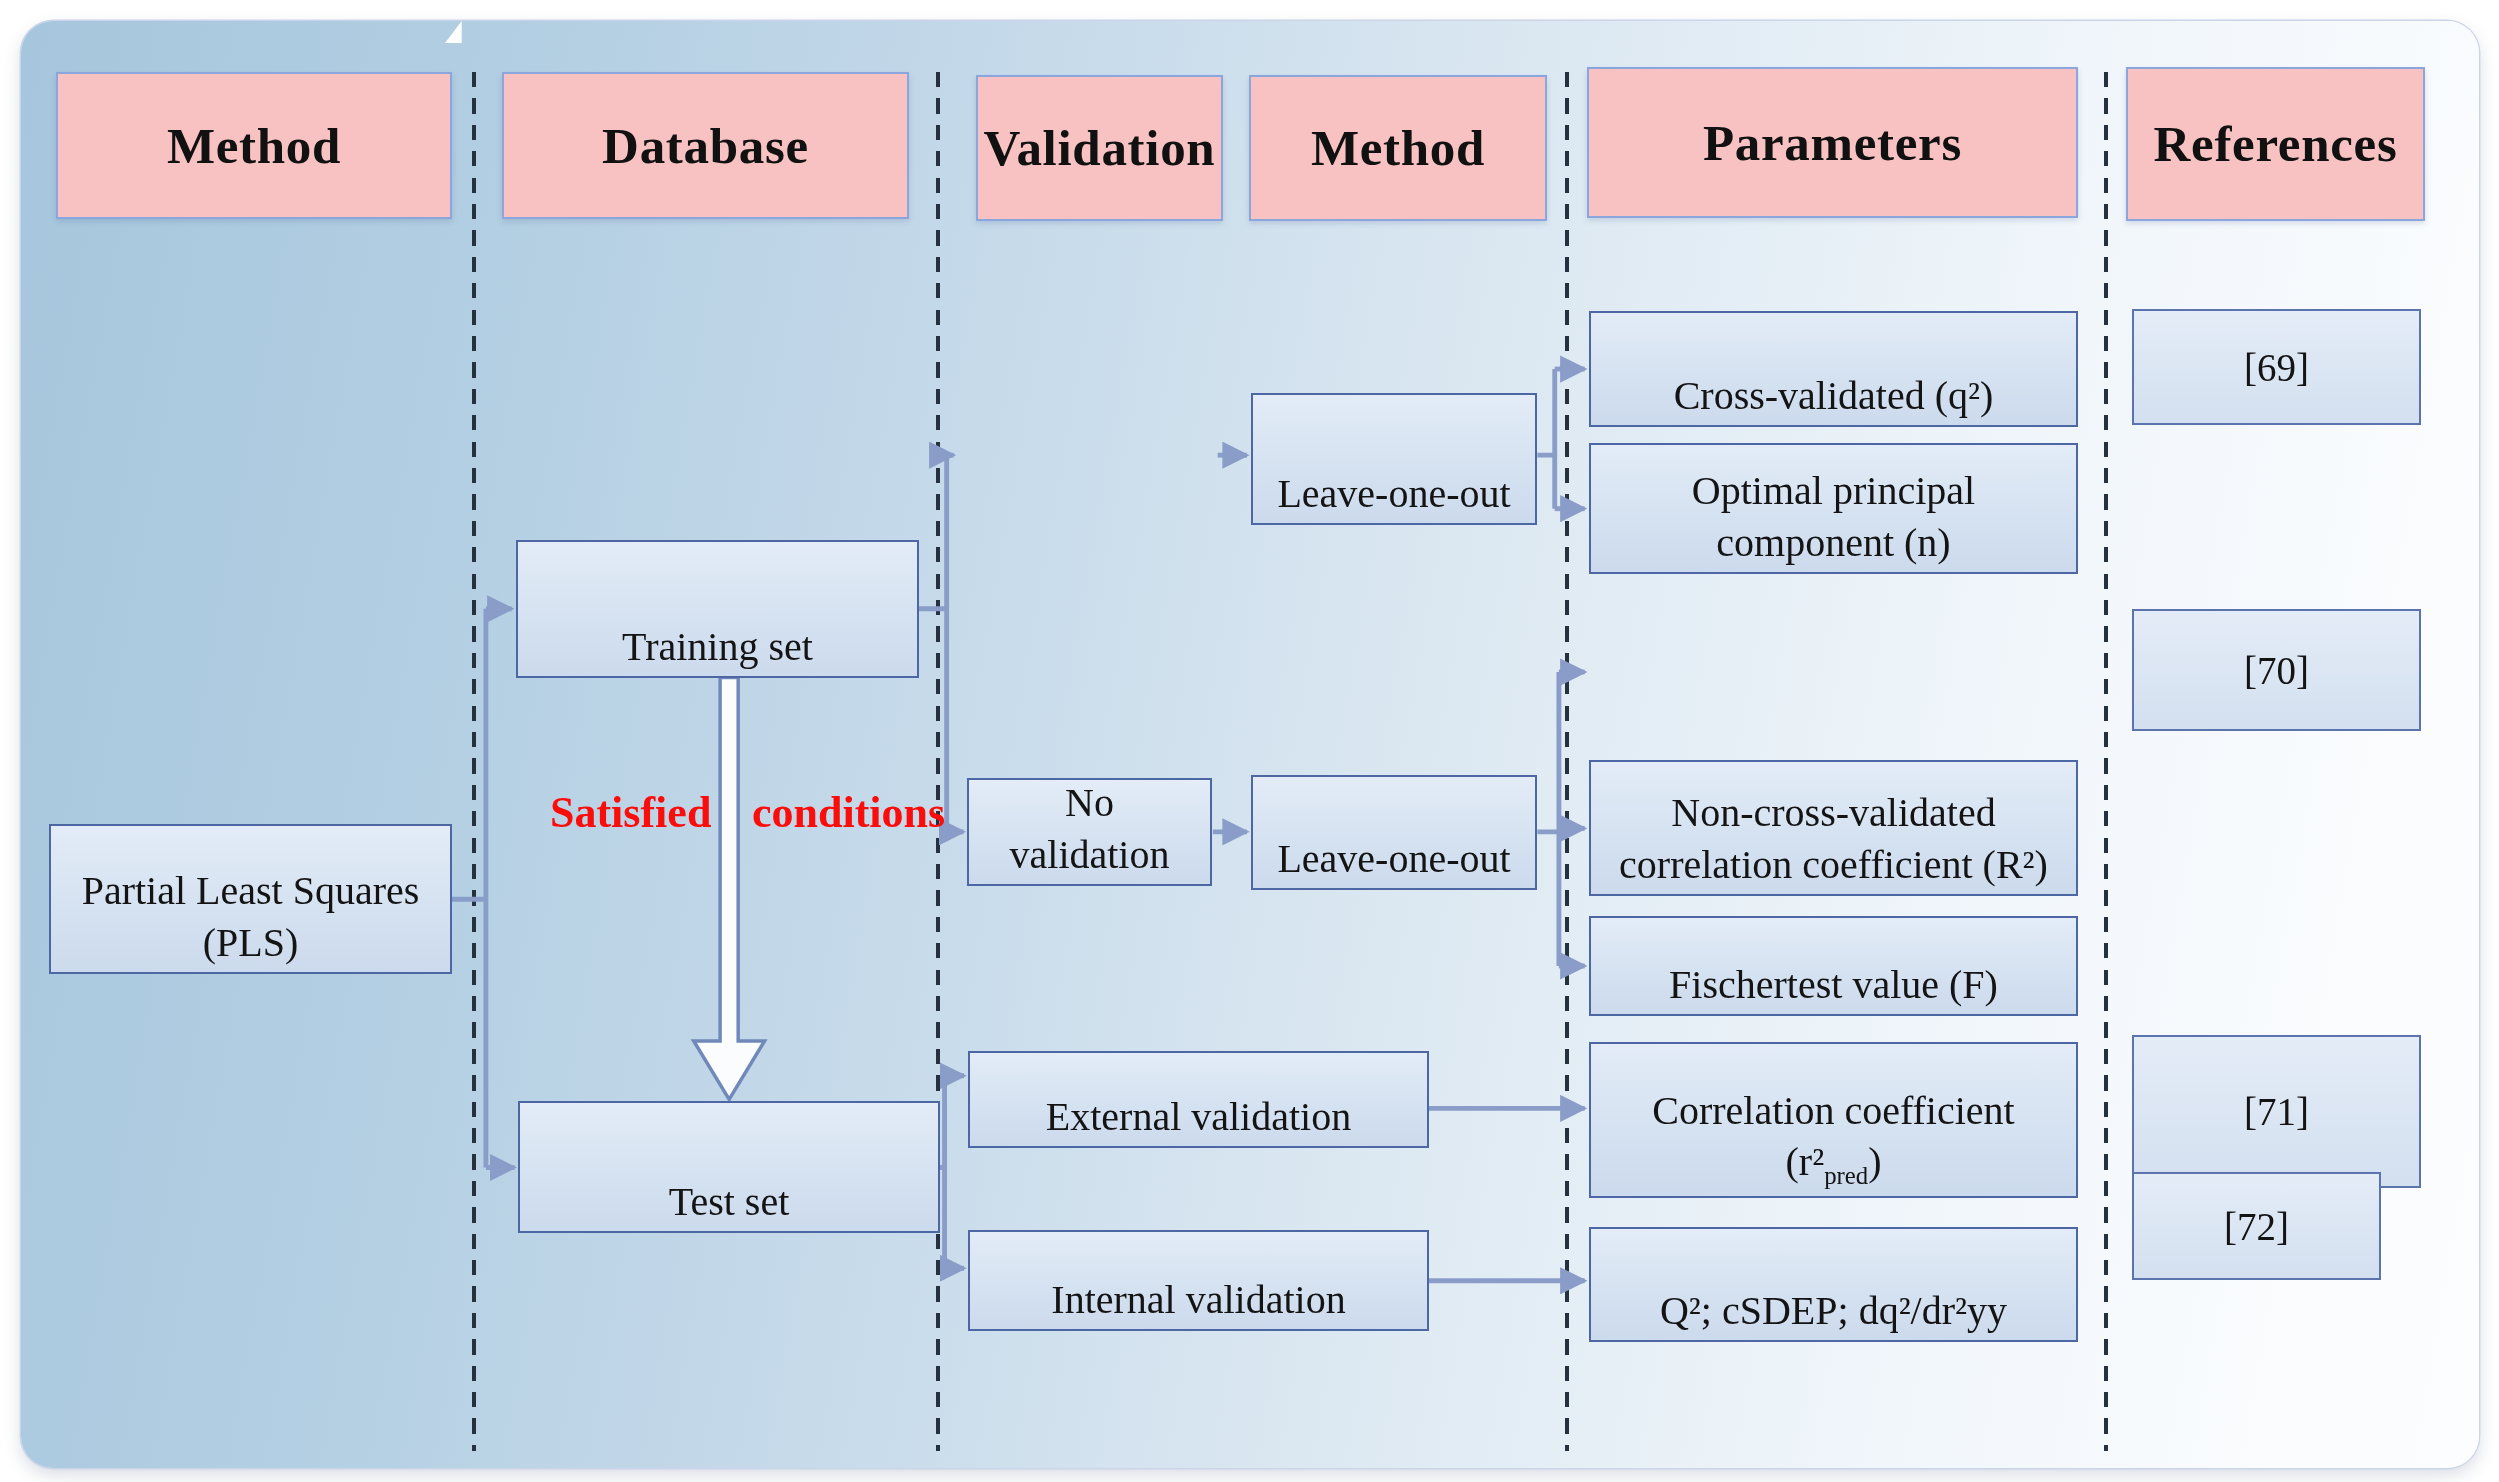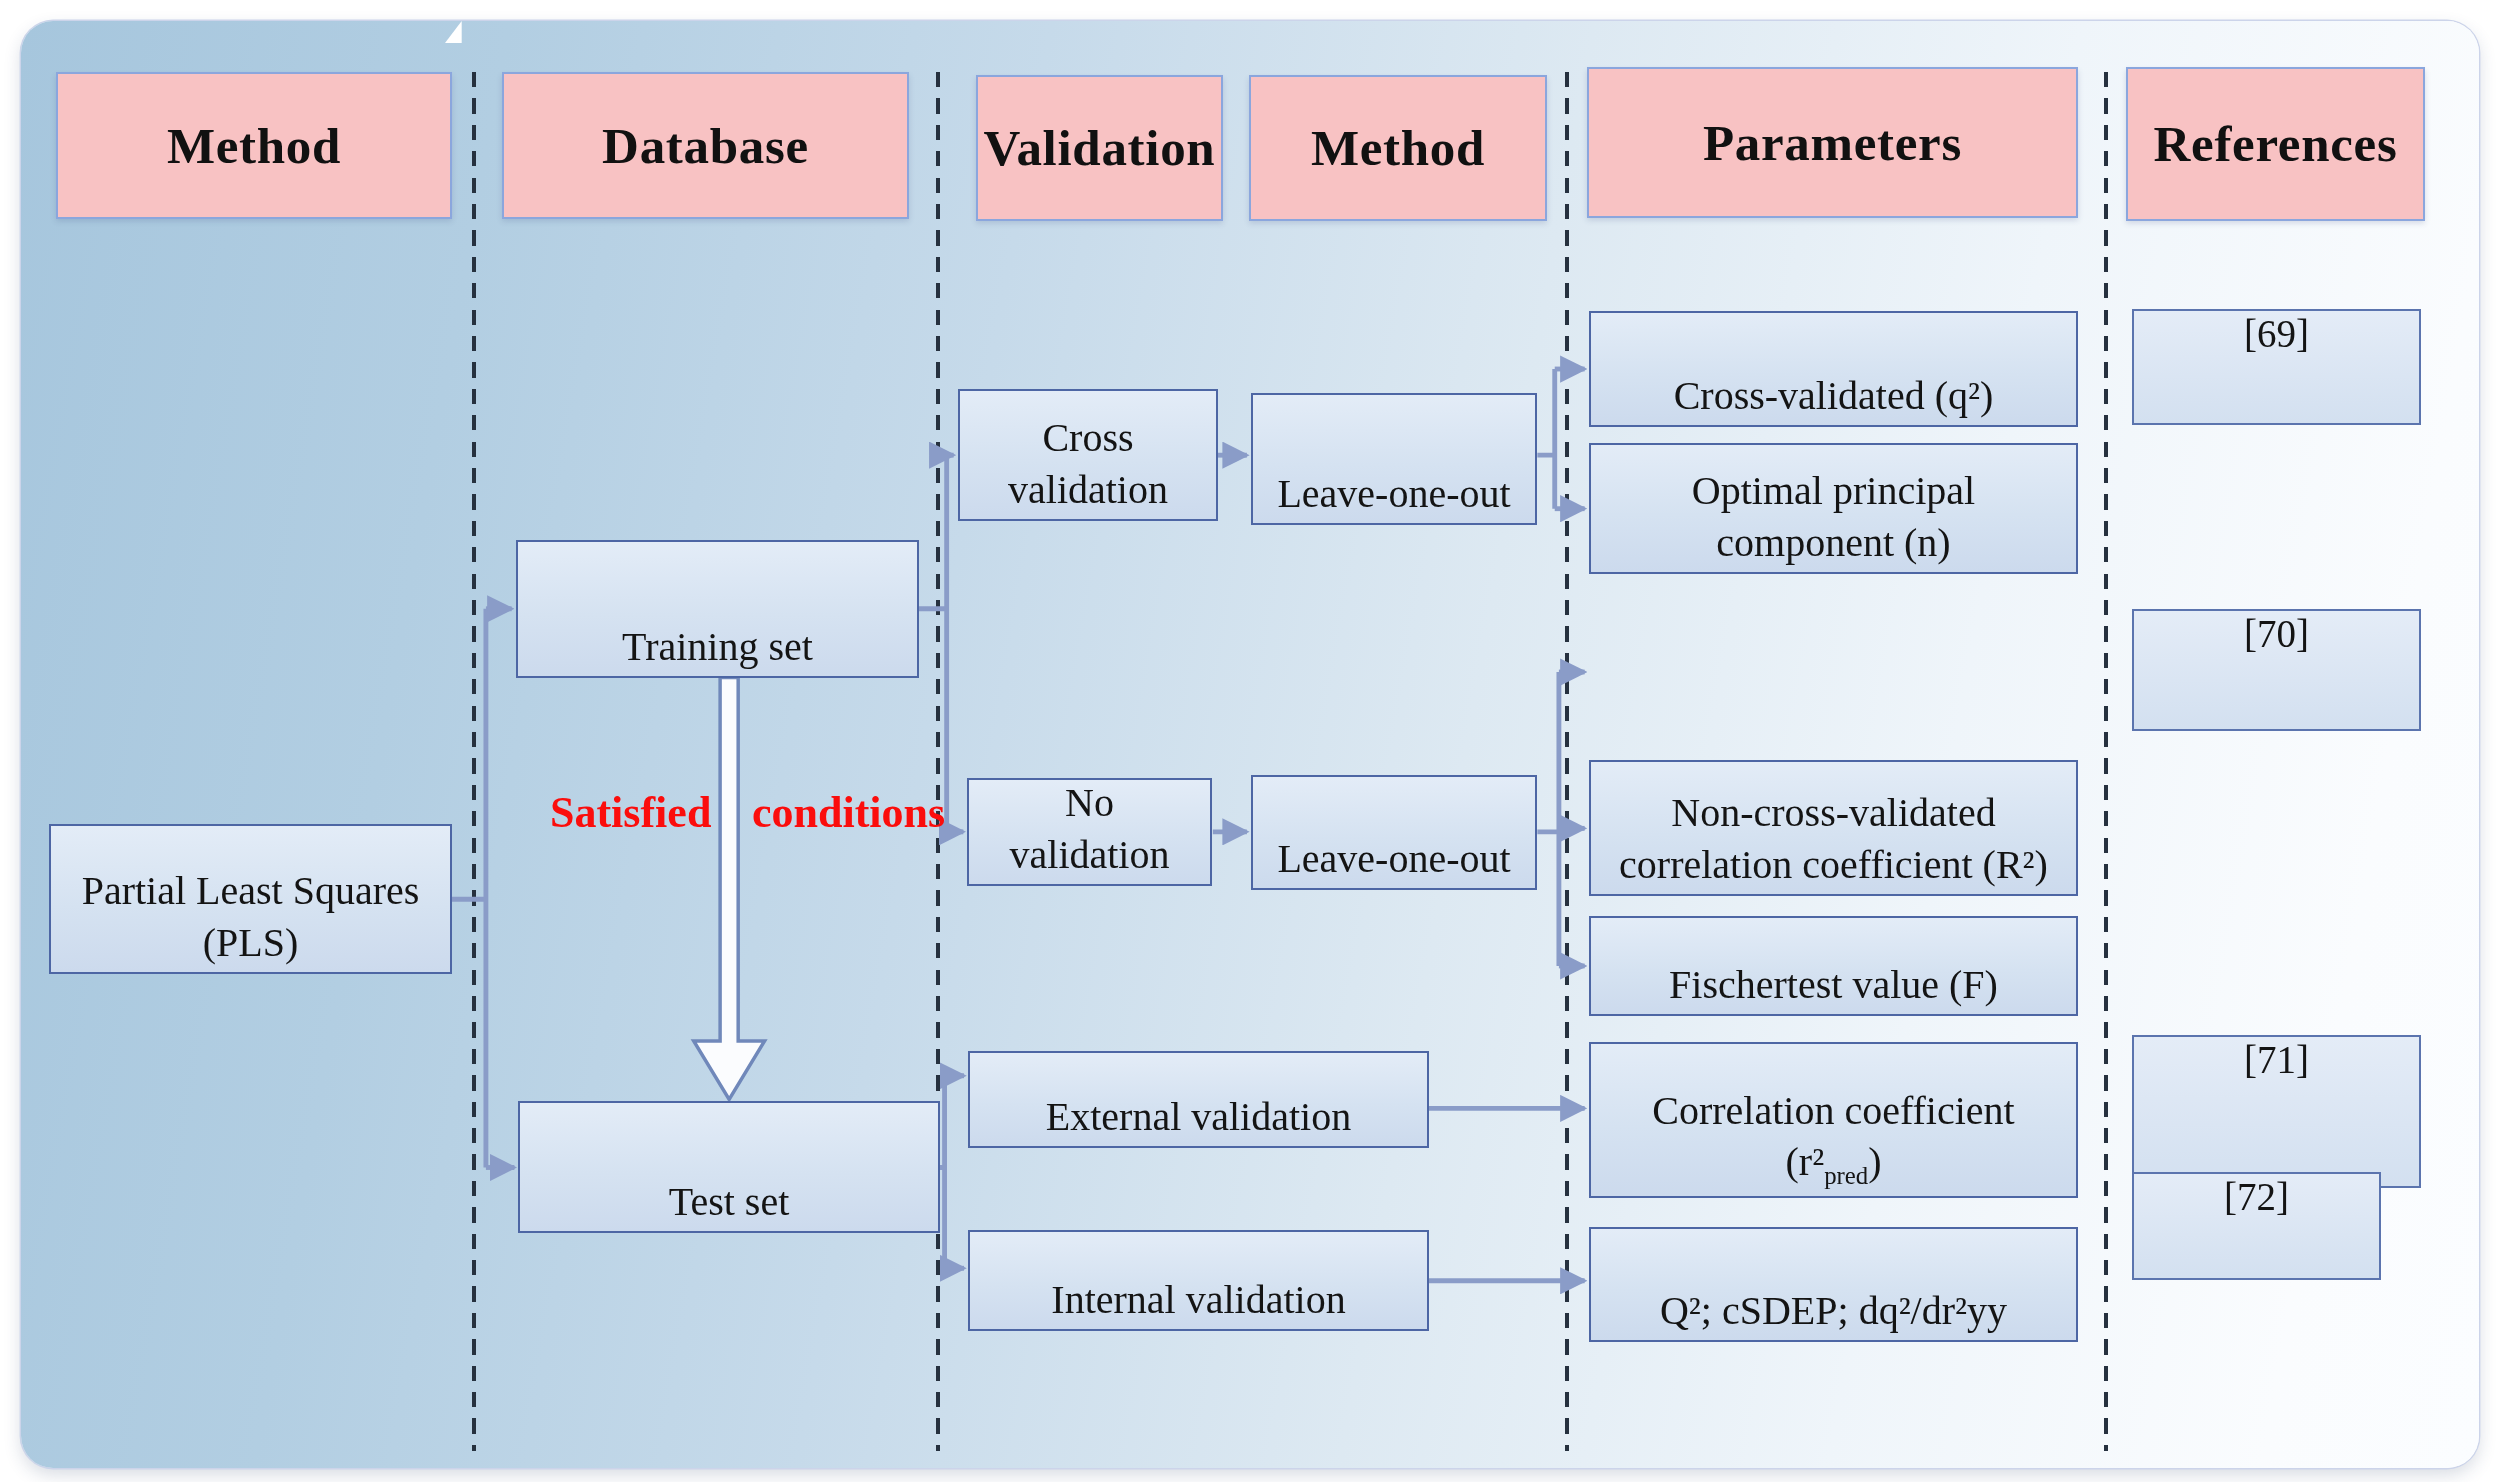--- a/index.html
+++ b/index.html
@@ -12,21 +12,21 @@
   .vsep{position:absolute;top:72px;height:1379px;width:3.5px;
         background:repeating-linear-gradient(to bottom,#26313f 0 15.3px,transparent 15.3px 26.4px);}
   .hdr{position:absolute;display:flex;align-items:center;justify-content:center;text-align:center;
        background:#f8c2c3;border:2.8px solid #8ba6dd;box-sizing:border-box;
        font-size:51px;font-weight:700;color:#111;letter-spacing:0.7px;
        box-shadow:0 2.8px 5.6px rgba(60,80,130,.18);}
   .node{position:absolute;display:flex;flex-direction:column;align-items:center;justify-content:flex-end;
         text-align:center;box-sizing:border-box;color:#141414;
         background:linear-gradient(180deg,#e3ecf7 0%,#d5e2f1 55%,#ccdaed 100%);
         border:2.8px solid #4d66a4;font-size:40px;line-height:1.28;padding:4.2px 12.5px;}
-  .ref{position:absolute;display:flex;align-items:flex-start;justify-content:center;text-align:center;
+  .ref{position:absolute;display:flex;align-items:center;justify-content:center;text-align:center;
        box-sizing:border-box;color:#141414;background:linear-gradient(180deg,#e4ecf7,#d3e0f0);
        border:2.8px solid #5b74ae;font-size:39px;}
   .redword{position:absolute;color:#fb0d0c;font-weight:700;font-size:44px;white-space:nowrap;}
   .lines{position:absolute;left:0;top:0;width:2500px;height:1483px;}
   .cursor-wedge{position:absolute;left:445px;top:21px;width:16.7px;height:22px;background:#ffffff;
        clip-path:polygon(100% 0,0 100%,100% 100%);}
   sub{font-size:0.62em;}
 </style>
 </head>
 <body>
@@ -115,23 +115,20 @@
 
   <div class="node" style="left:516px;top:540px;width:403px;height:138px">
     <span>Training set</span>
   </div>
   <div class="node" style="left:518px;top:1101px;width:422px;height:132px">
     <span>Test set</span>
   </div>
   <span class="redword" style="left:550px;top:787px">Satisfied</span>
   <span class="redword" style="left:752px;top:787px">conditions</span>
 
-  <div class="node" style="left:958px;top:389px;width:260px;height:132px">
-    <span>Cross validation</span>
-  </div>
   <div class="node" style="left:967px;top:778px;width:245px;height:108px">
     <span>No validation</span>
   </div>
   <div class="node" style="left:968px;top:1051px;width:461px;height:97px">
     <span>External validation</span>
   </div>
   <div class="node" style="left:968px;top:1230px;width:461px;height:101px">
     <span>Internal validation</span>
   </div>
 

